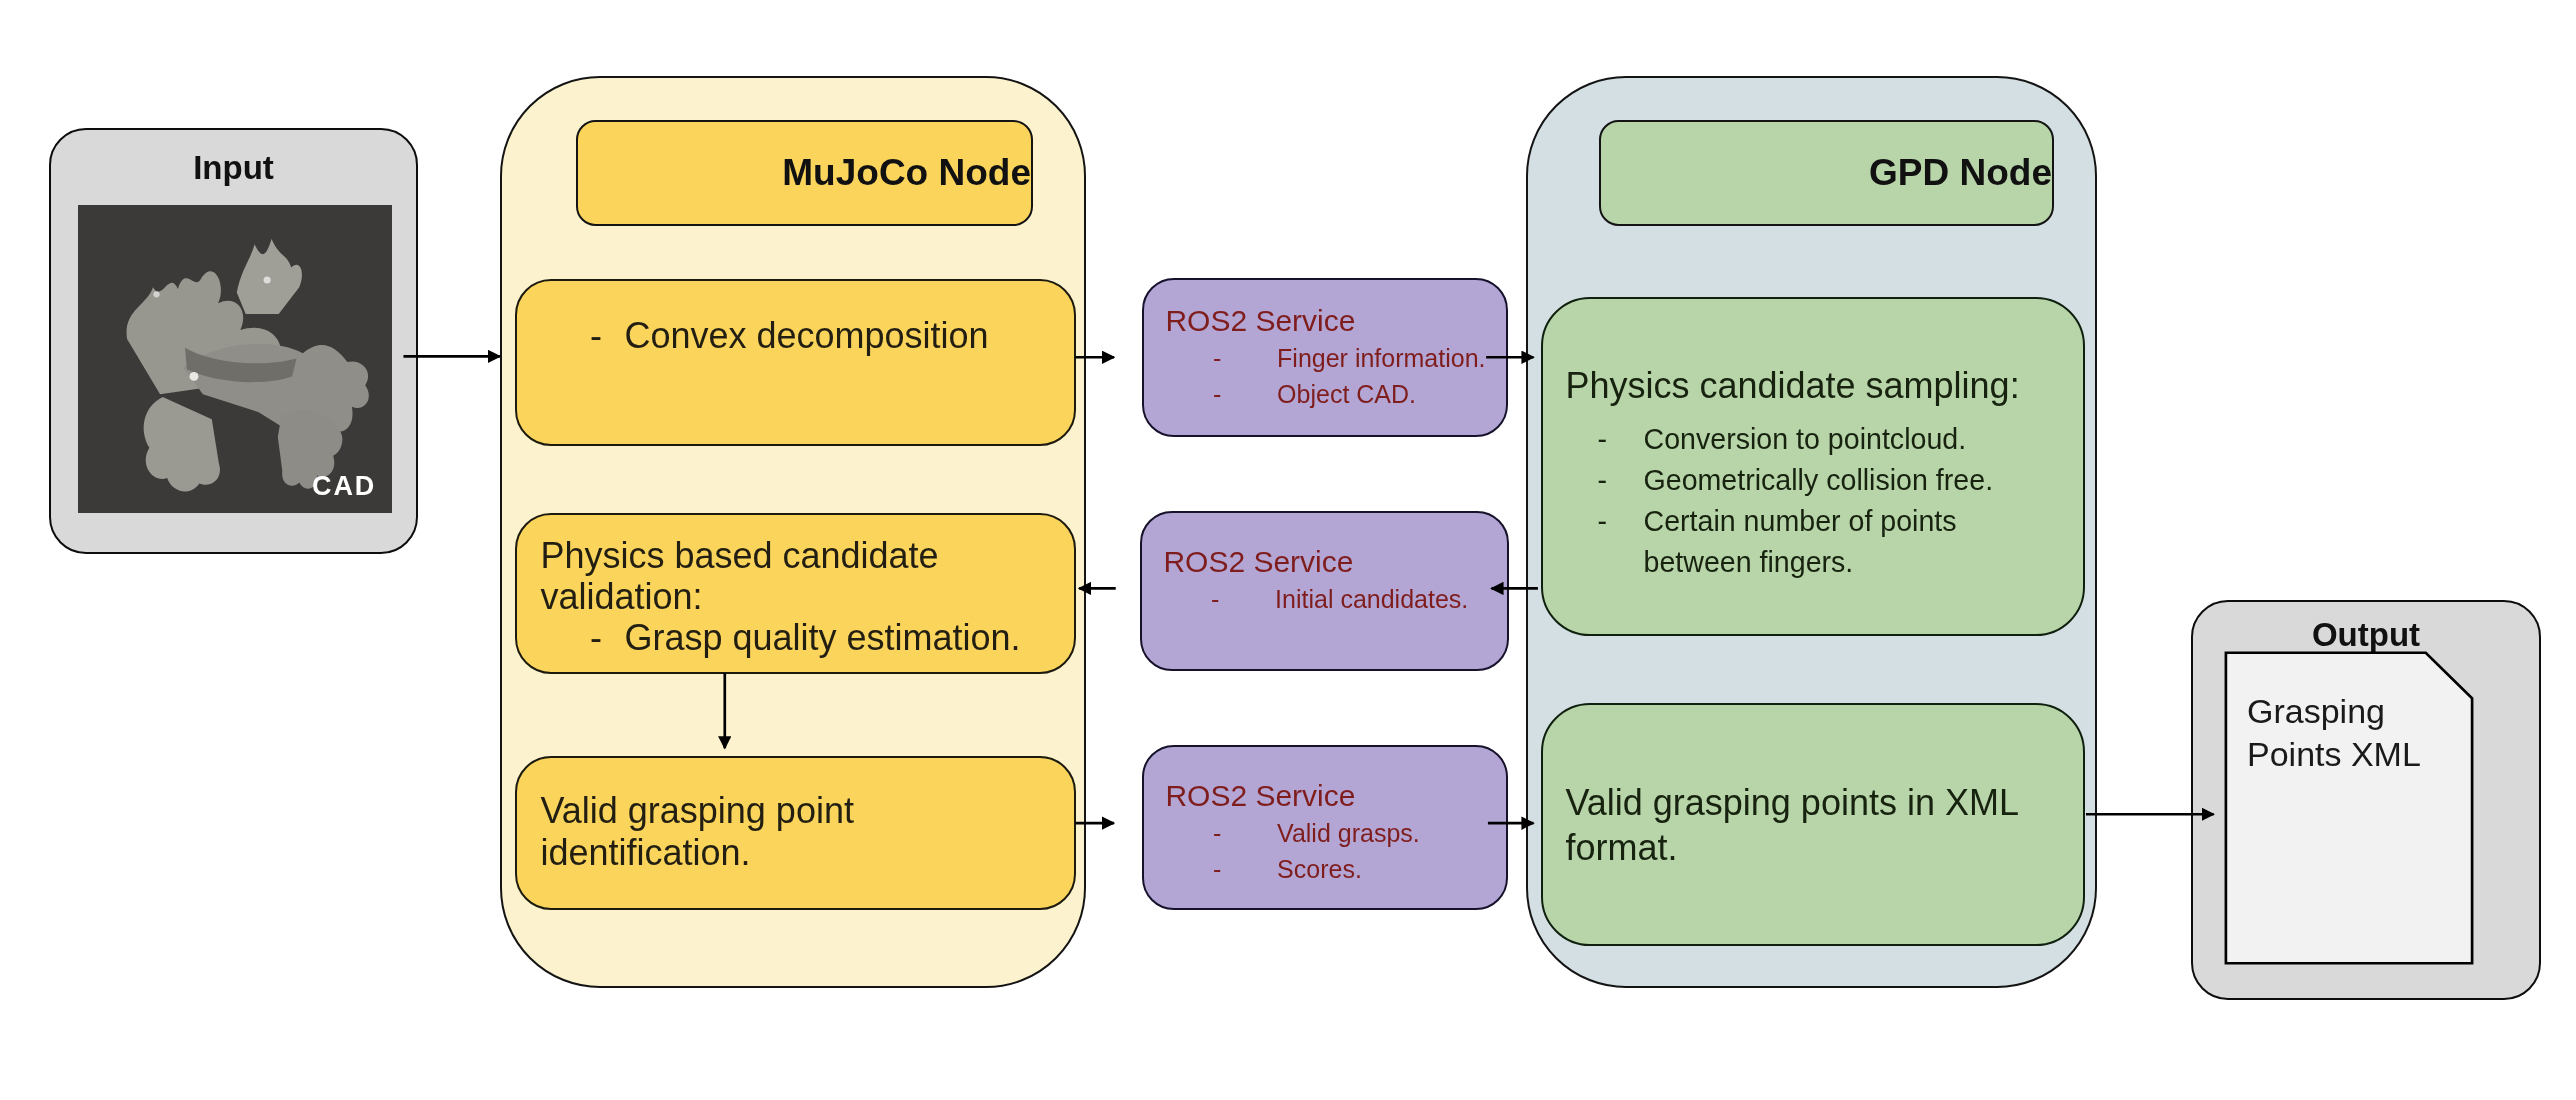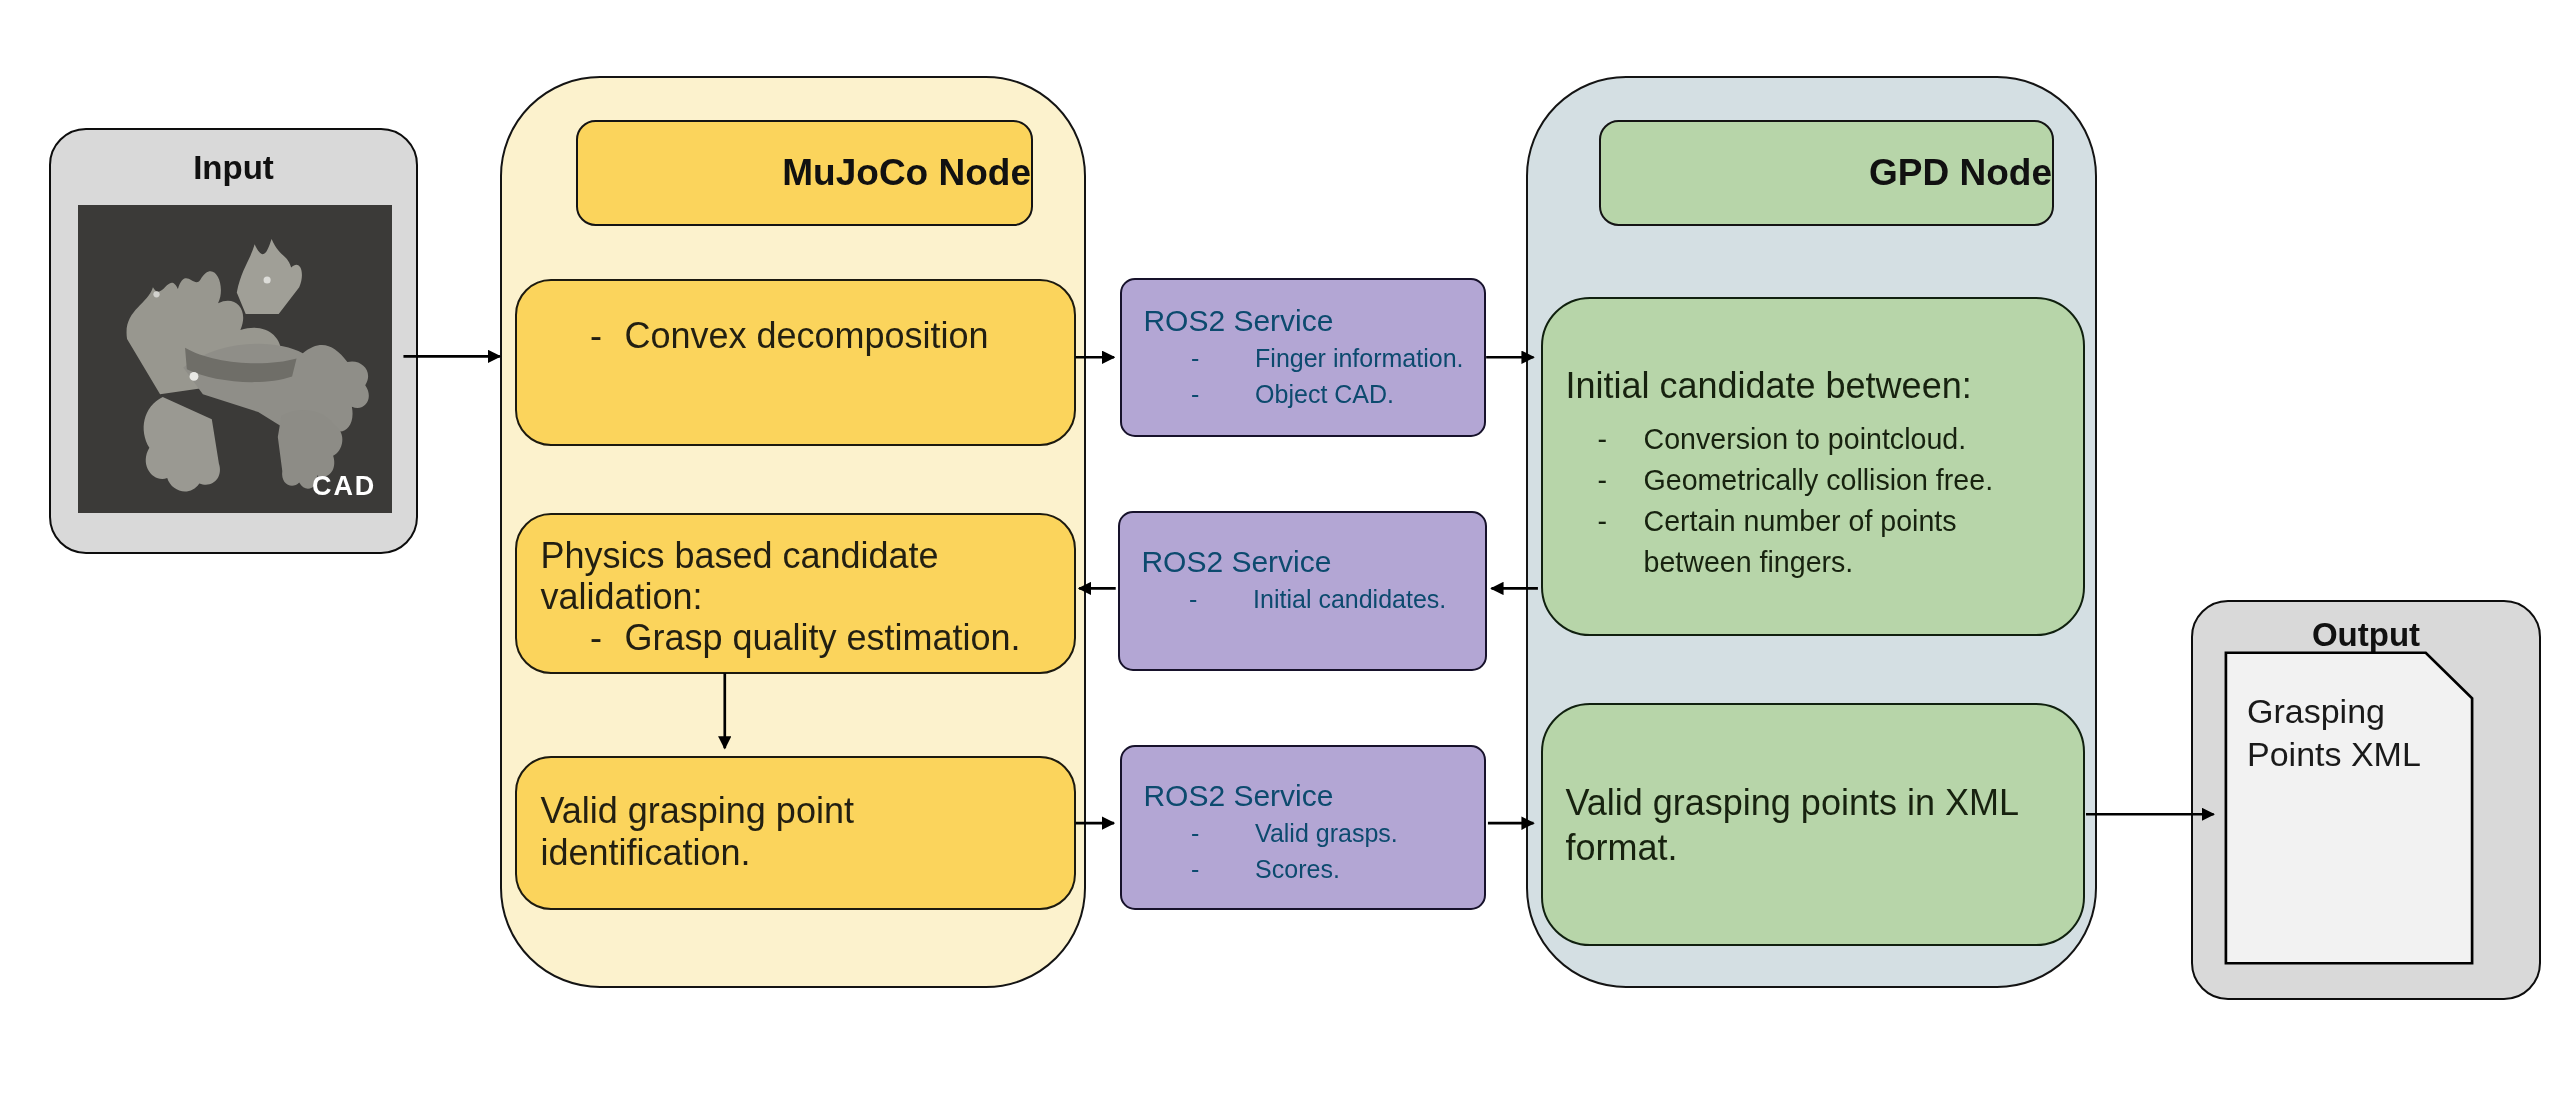--- a/index.html
+++ b/index.html
@@ -39,22 +39,22 @@
   .ybox{
     background:#fbd45c;border:2.7px solid #1c1a0f;border-radius:36px;
     font-size:36px;line-height:42px;color:#221f12;
     padding:0 21.4px 0 23px;
   }
   .ybox .bullet{display:flex;padding-left:27px;}
   .ybox .dash{width:57px;flex:0 0 auto;text-align:center;}
 
   
   .pbox{
-    background:#b3a6d4;border:2.7px solid #17122b;border-radius:15px;
-    color:#0c4a6e;padding:0 10.7px 0 21.4px;
+    background:#b3a6d4;border:2.7px solid #17122b;border-radius:32px;
+    color:#7f1d1d;padding:0 10.7px 0 21.4px;margin-left:22px;
   }
   .pbox .ptitle{font-size:30px;line-height:39px;}
   .pbox .bullet{display:flex;padding-left:37px;font-size:25px;line-height:36px;}
   .pbox .dash{width:64px;flex:0 0 auto;text-align:left;padding-left:10.7px;}
 
   
   .gbox{
     background:#b7d5a9;border:2.7px solid #10200f;border-radius:49px;
     color:#17220f;padding:0 18px 0 22px;
   }
@@ -157,21 +157,21 @@
       <span>Scores.</span>
     </div>
   </div>
 
   <div class="abs container-gpd" style="left:1526px;top:76px;width:571px;height:912px;">
     <div class="abs node-title green" style="left:71px;top:42px;width:455px;height:106px;">
       <span>GPD Node</span>
     </div>
 
     <div class="abs gbox" style="left:13.4px;top:219px;width:544px;height:339px;padding-top:64px;">
-      <div class="gtitle">Initial candidate between:</div>
+      <div class="gtitle">Physics candidate sampling:</div>
       <div style="margin-top:10.7px;">
         <div class="bullet">
           <span class="dash">-</span>
           <span>Conversion to pointcloud.</span>
         </div>
         <div class="bullet">
           <span class="dash">-</span>
           <span>Geometrically collision free.</span>
         </div>
         <div class="bullet">

